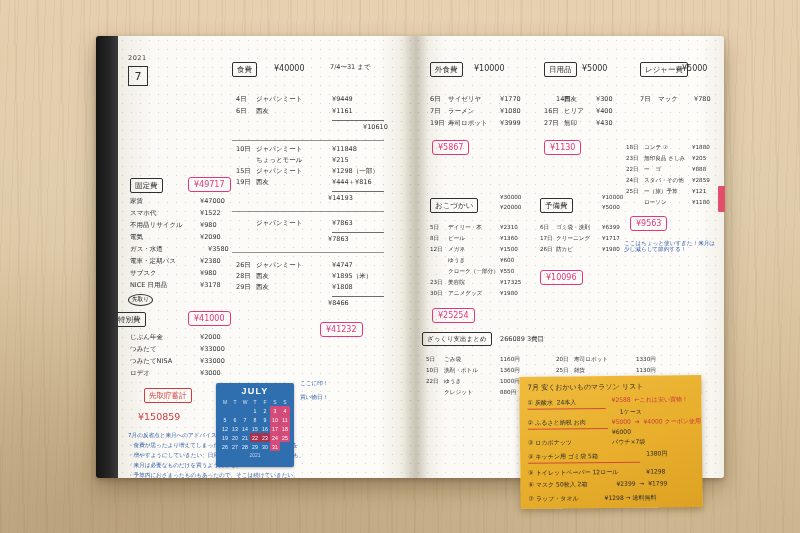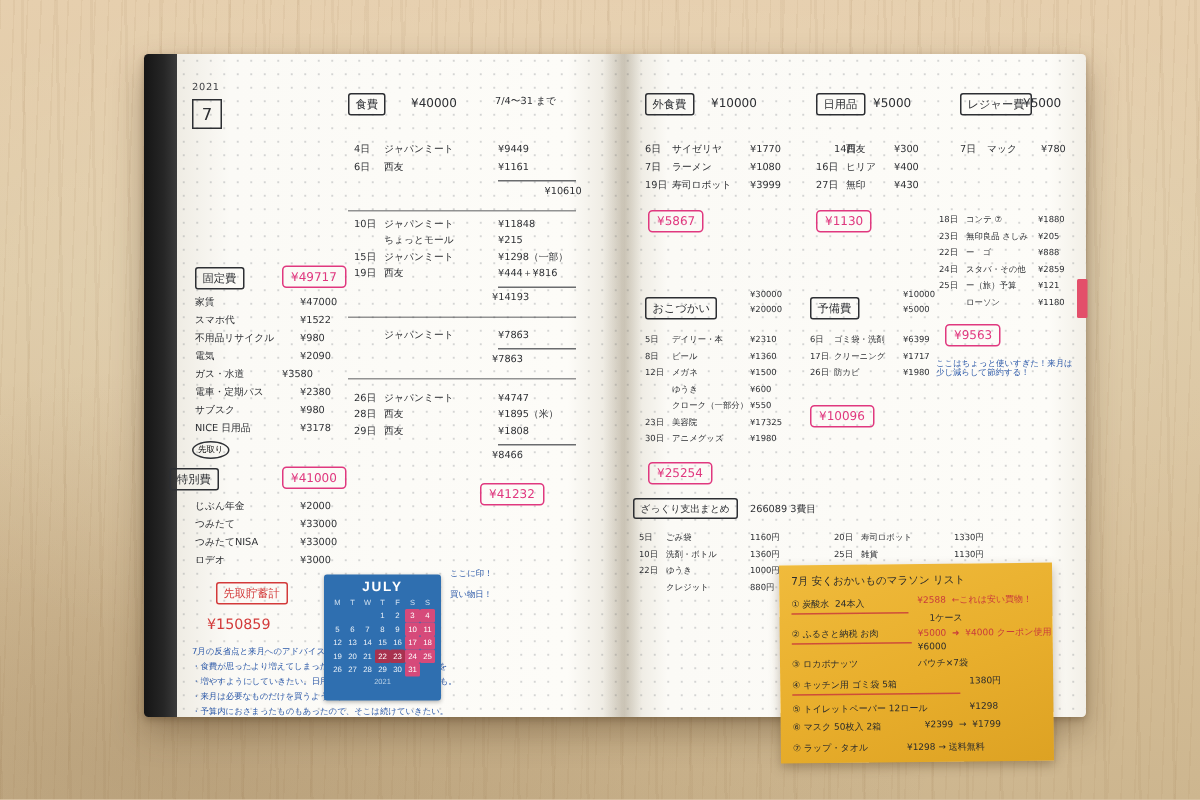--- a/index.html
+++ b/index.html
@@ -105,21 +105,21 @@
 
     <span class="hw sm" style="left:34px;top:162px;">家賃</span>
     <span class="hw sm" style="left:104px;top:162px;">¥47000</span>
     <span class="hw sm" style="left:34px;top:174px;">スマホ代</span>
     <span class="hw sm" style="left:104px;top:174px;text-align:right;">¥1522</span>
     <span class="hw sm" style="left:34px;top:186px;">不用品リサイクル</span>
     <span class="hw sm" style="left:104px;top:186px;">¥980</span>
     <span class="hw sm" style="left:34px;top:198px;">電気</span>
     <span class="hw sm" style="left:104px;top:198px;">¥2090</span>
     <span class="hw sm" style="left:34px;top:210px;">ガス・水道</span>
-    <span class="hw sm" style="left:92px;top:210px;">¥3580</span>
+    <span class="hw sm" style="left:112px;top:210px;">¥3580</span>
     <span class="hw sm" style="left:34px;top:222px;">電車・定期パス</span>
     <span class="hw sm" style="left:104px;top:222px;">¥2380</span>
     <span class="hw sm" style="left:34px;top:234px;">サブスク</span>
     <span class="hw sm" style="left:104px;top:234px;">¥980</span>
     <span class="hw sm" style="left:34px;top:246px;">NICE 日用品</span>
     <span class="hw sm" style="left:104px;top:246px;">¥3178</span>
     <span class="circle" style="left:32px;top:258px;">先取り</span>
 
     <span class="boxlbl" style="left:17px;top:276px;">特別費</span>
     <span class="pinkbox" style="left:92px;top:275px;">¥41000</span>

